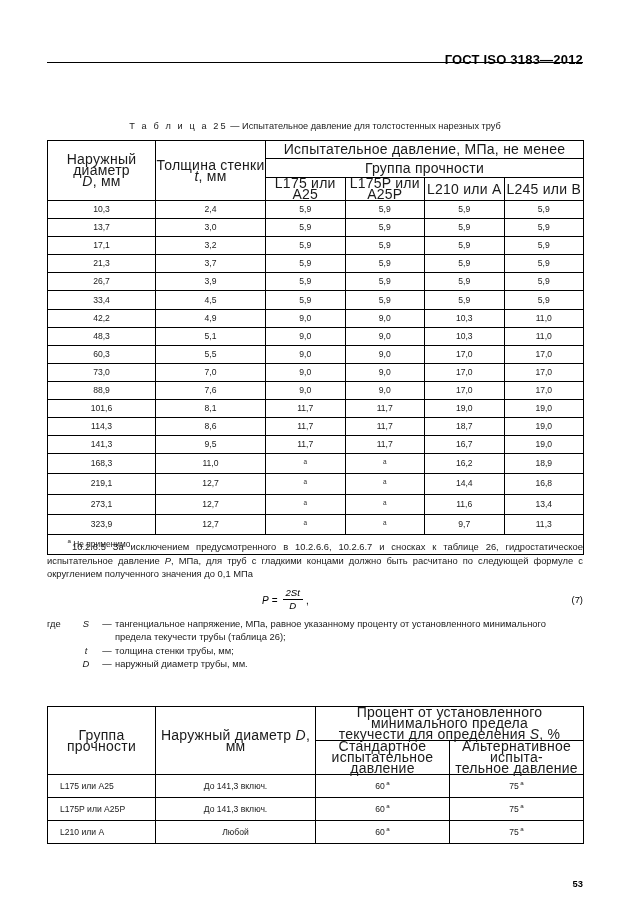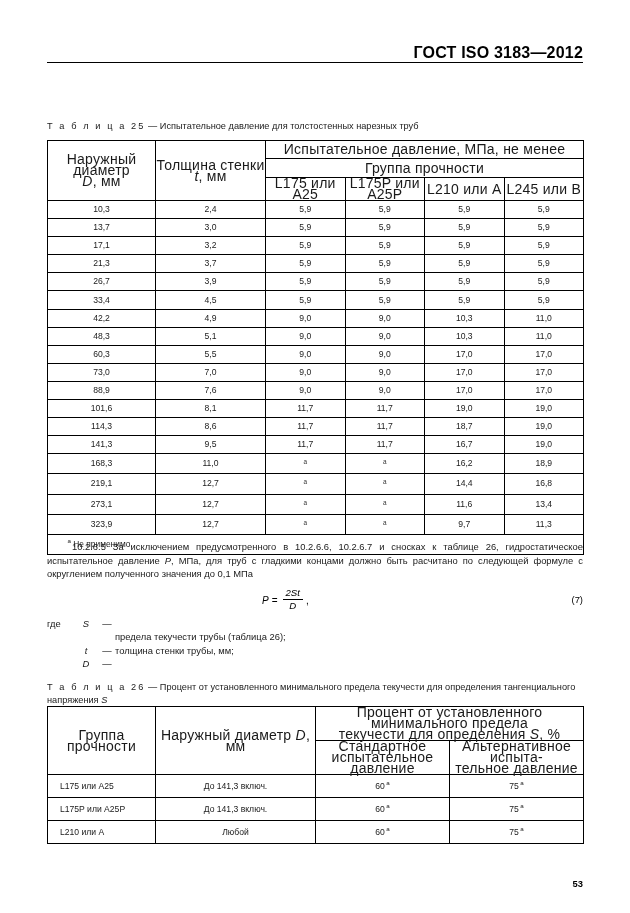--- a/index.html
+++ b/index.html
@@ -19,23 +19,23 @@
     position: relative;
     width: 630px;
     height: 913px;
     box-sizing: border-box;
     padding: 0;
   }
 
   
   .doc-header {
     position: absolute;
-    top: 44px;
+    top: 52px;
     right: 47px;
-    font-size: 16px;
+    font-size: 13px;
     font-weight: bold;
     letter-spacing: 0.2px;
     white-space: nowrap;
   }
   .header-rule {
     position: absolute;
     top: 62px;
     left: 47px;
     right: 47px;
     border-bottom: 1.1px solid #000;
@@ -52,20 +52,21 @@
     text-indent: 25px;
     color: #1a1a1a;
   }
   .tbl-caption {
     position: absolute;
     left: 47px;
     width: 536px;
     font-size: 9.2px;
     line-height: 13px;
     color: #1a1a1a;
+    text-align: center;
   }
   .sp {
     letter-spacing: 2.1px;
   }
 
   
   table.gost {
     position: absolute;
     border-collapse: collapse;
     table-layout: fixed;
@@ -416,38 +417,37 @@
       <span style="font-style:normal;padding-left:1px">,</span>
     </div>
     <div class="eqno">(7)</div>
   </div>
 
   <div class="wherelist">
     <div class="wl-row">
       <span class="wl-kw">где</span>
       <span class="wl-sym">S</span>
       <span class="wl-dash">—</span>
+      <span class="wl-txt">тангенциальное напряжение, МПа,  равное  указанному проценту от установленного  минимального</span>
     </div>
     <div class="wl-cont">предела текучести трубы (таблица 26);</div>
     <div class="wl-row">
       <span class="wl-kw"></span>
       <span class="wl-sym">t</span>
       <span class="wl-dash">—</span>
       <span class="wl-txt">толщина стенки трубы, мм;</span>
     </div>
     <div class="wl-row">
       <span class="wl-kw"></span>
       <span class="wl-sym">D</span>
       <span class="wl-dash">—</span>
+      <span class="wl-txt">наружный диаметр трубы, мм.</span>
     </div>
   </div>
 
-  <div class="tbl-caption" style="top:681px;">
-    <span class="sp">Т а б л и ц а  26</span><span> — Процент от установленного минимального предела текучести для  определения тангенциального напряжения <i class="v">S</i></span>
-  </div>
 
   <table class="gost t26">
     <colgroup>
       <col style="width:108px">
         <col style="width:160px">
         <col style="width:134px">
         <col style="width:134px">
     </colgroup>
     <thead>
       <tr>

